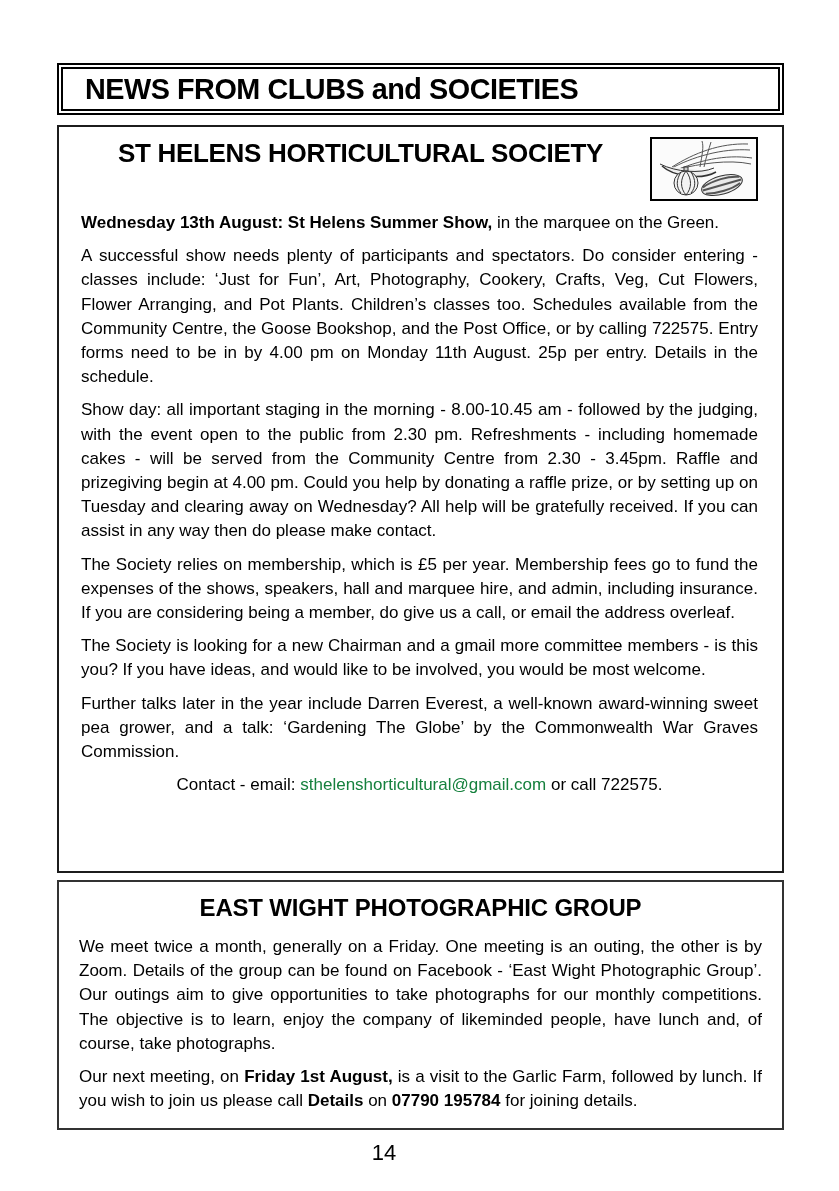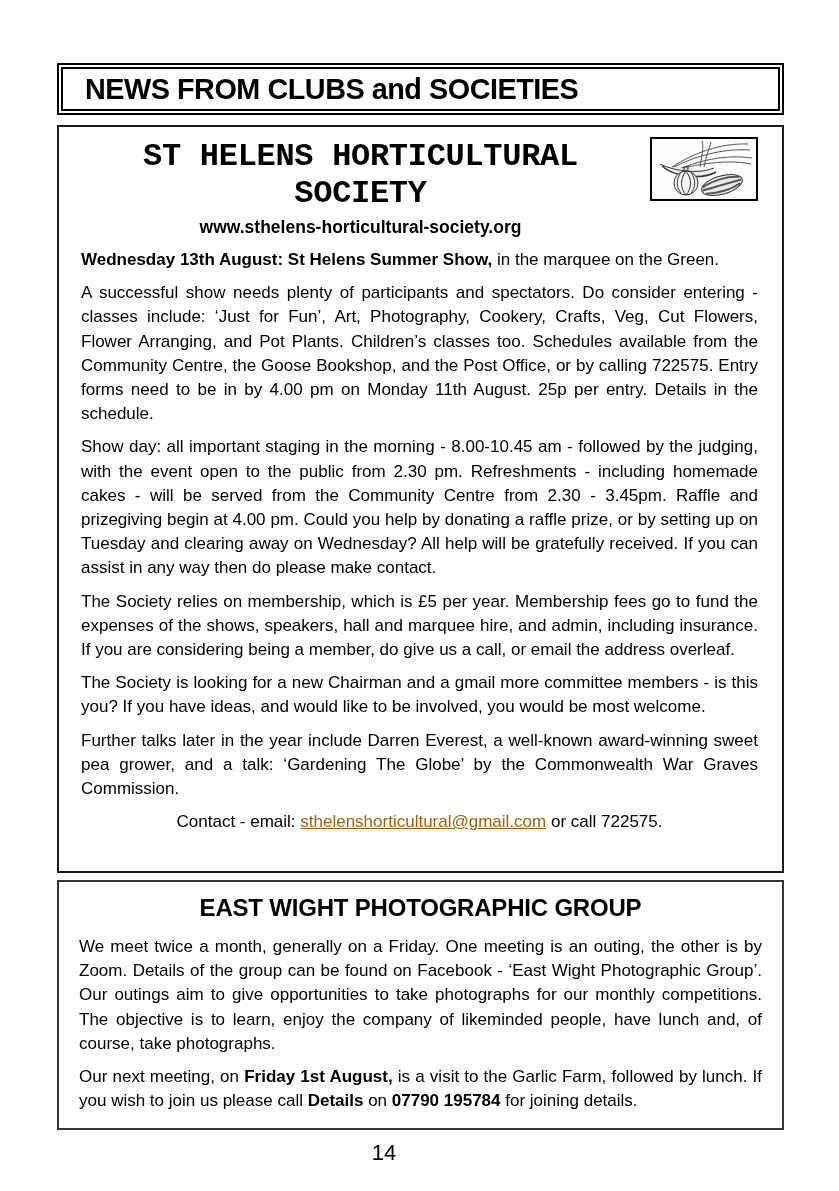--- a/index.html
+++ b/index.html
@@ -31,36 +31,36 @@
   .box{
     position:absolute;left:57px;width:727px;box-sizing:border-box;
     background:#fff;overflow:hidden;
   }
   .box1{top:117px;height:748px;border:2px solid #1c1c1c;padding:6px 24px 0 22px;}
   .box2{top:872px;height:250px;border:2px solid #333;padding:4px 20px 0 20px;}
 
   
   .hs-head{display:flex;align-items:flex-start;margin:2px 0 10px 0;}
   .hs-titles{flex:1;text-align:center;padding-top:3px;}
-  .hs-title{font-size:32px;font-weight:bold;letter-spacing:-0.3px;margin:0;font-family:Liberation Mono, monospace;}
+  .hs-title{font-size:26px;font-weight:bold;letter-spacing:-0.3px;margin:0;}
   .hs-url{font-size:17.5px;font-weight:bold;margin-top:5px;}
   .hs-image{
     flex:0 0 auto;width:104px;height:60px;margin:2px 0 0 10px;
     border:2px solid #000;background:#fbfbfb;box-sizing:content-box;
   }
 
   
   .para{
     font-size:17px;line-height:24.2px;margin:0 0 9px 0;
     text-align:justify;
   }
   .para:last-child{margin-bottom:0;}
   .bold{font-weight:bold;}
   .contact-line{text-align:center;margin-top:2px;}
-  .email-link{color:#a16207;text-decoration:underline;cursor:pointer;}
+  .email-link{color:#15803d;cursor:pointer;}
 
   
   .pg-title{font-size:24px;font-weight:bold;text-align:center;margin:8px 0 13px 0;letter-spacing:-0.2px;}
 
   
   .page-number{
     position:absolute;left:0;right:0;top:1132px;
     text-align:center;font-size:22px;
   }
 </style>
@@ -72,21 +72,20 @@
   <div class="header-box">
     <div class="header-inner">
       <div class="header-title">NEWS FROM CLUBS and SOCIETIES</div>
     </div>
   </div>
 
   <section class="box box1">
     <div class="hs-head">
       <div class="hs-titles">
         <h2 class="hs-title">ST HELENS HORTICULTURAL SOCIETY</h2>
-        <div class="hs-url">www.sthelens-horticultural-society.org</div>
       </div>
       <div class="hs-image">
         <svg viewBox="0 0 104 60" width="104" height="60" aria-hidden="true">
           <rect x="0" y="0" width="104" height="60" fill="#fbfbfb"></rect>
 
           <g stroke="#555" fill="none" stroke-width="1">
             <path d="M18,30 C40,18 70,9 98,11"></path>
             <path d="M20,28 C42,14 68,4 96,5"></path>
             <path d="M22,32 C46,22 72,15 100,19"></path>
             <path d="M26,30 C48,25 76,20 99,25"></path>

